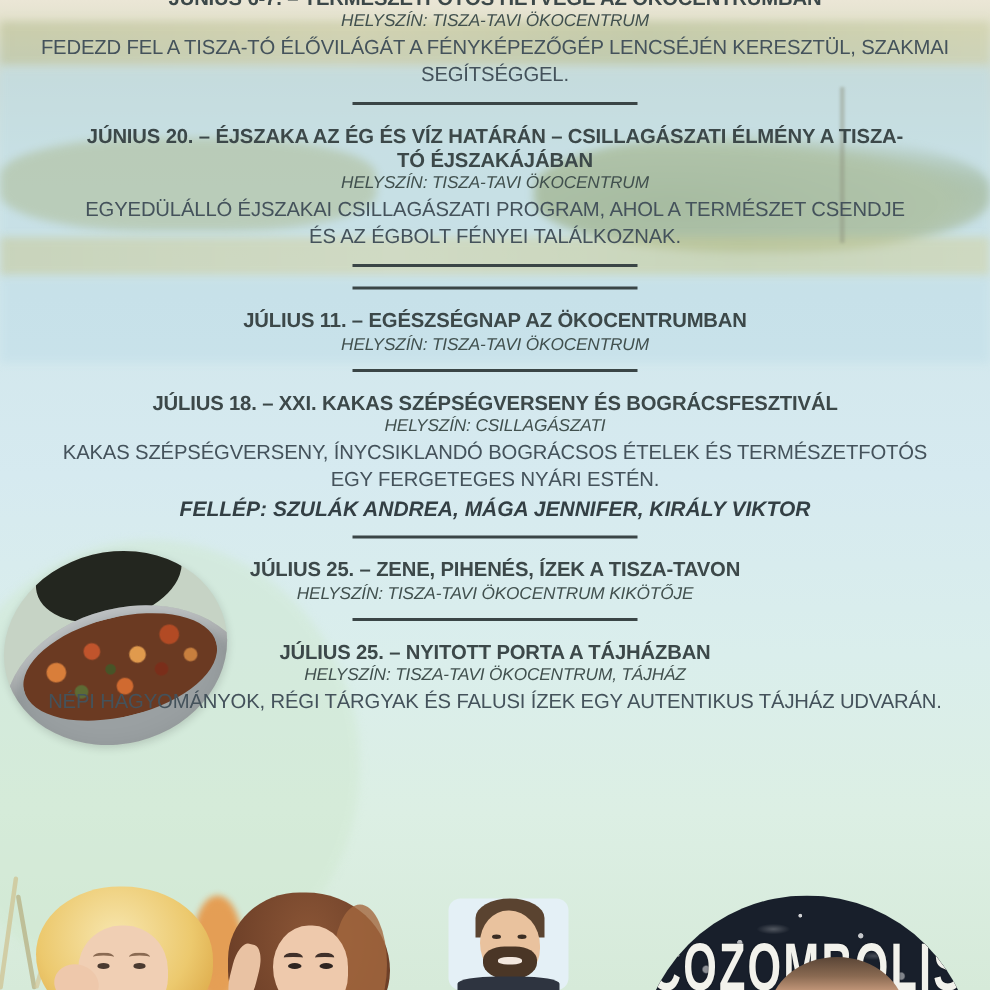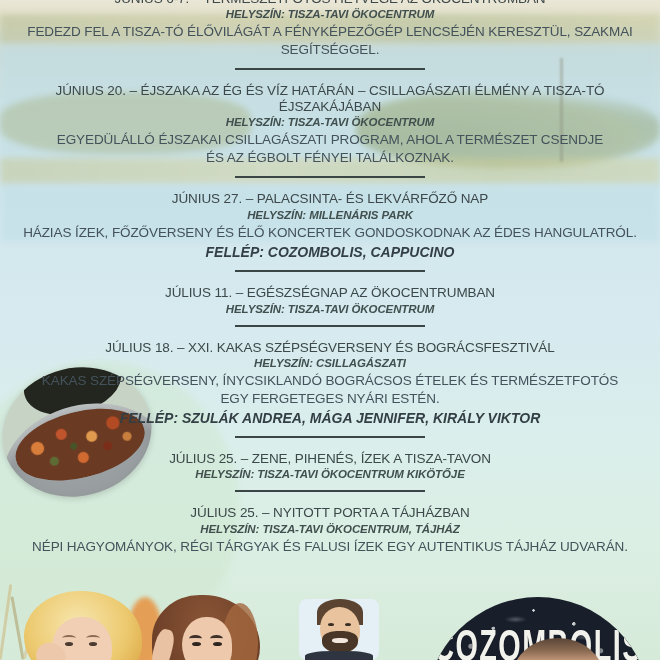--- a/index.html
+++ b/index.html
@@ -15,22 +15,22 @@
   .wash.right-trees{top:90px;right:0;width:46%;height:78px;opacity:.5;border-radius:45%;
     background:radial-gradient(ellipse at 30% 60%,#87985f,#9aa870 60%,transparent 75%),radial-gradient(ellipse at 75% 50%,#7e9158,transparent 70%);}
   .wash.shore-band{top:158px;left:0;width:100%;height:26px;opacity:.55;
     background:linear-gradient(90deg,#c2c697,#d0d2a6 40%,#c2c894 75%,#cdd0a2);}
   .wash.water-low{top:184px;left:0;width:100%;height:58px;opacity:.4;background:#b9dae6;}
   .wash.mint-left{top:360px;left:-40px;width:280px;height:300px;opacity:.5;border-radius:50%;background:#cfe8cf;}
   .wash.pole{top:58px;left:560px;width:3px;height:104px;opacity:.45;background:#8a8d7a;filter:blur(1px);}
   .grass{position:absolute;width:3px;border-radius:2px;opacity:.7;}
   
   .content{position:absolute;top:-9px;left:0;width:100%;z-index:2;text-align:center;}
-  .title{font-size:13.5px;font-weight:400;color:#3c4849;letter-spacing:-.1px;line-height:1.14;max-width:580px;margin:0 auto 2px;}
-  .venue{font-size:11.5px;font-style:italic;color:#41504e;letter-spacing:-.1px;margin:0 auto 3px;max-width:600px;font-weight:bold;}
+  .title{font-size:13.5px;font-weight:700;color:#3c4849;letter-spacing:-.1px;line-height:1.14;max-width:580px;margin:0 auto 2px;}
+  .venue{font-size:11.5px;font-style:italic;color:#41504e;letter-spacing:-.1px;margin:0 auto 3px;max-width:600px;}
   .desc{font-size:13.5px;color:#44525b;line-height:1.3;letter-spacing:-.1px;max-width:614px;margin:0 auto;}
   .lineup{font-size:14px;font-weight:700;font-style:italic;color:#333f44;margin:3px auto 0;max-width:600px;}
   .divider{width:190px;height:2px;background:#3a4546;margin:10px auto 13px;}
   
   .cauldron{position:absolute;left:2px;top:368px;width:150px;height:128px;border-radius:50%;overflow:hidden;
     transform:rotate(-14deg);background:#c6d3c5;z-index:1;box-shadow:0 2px 6px rgba(0,0,0,.15);}
   .cauldron .dark-top{position:absolute;top:-12%;left:22%;width:66%;height:48%;border-radius:50%;background:#23261f;}
   .cauldron .pot{position:absolute;bottom:-28%;left:-6%;width:112%;height:98%;border-radius:50%;background:#9aa0a2;
     box-shadow:inset 0 -20px 22px rgba(55,55,55,.65),inset 0 6px 8px rgba(255,255,255,.4);}
   .cauldron .stew{position:absolute;bottom:14%;left:6%;width:88%;height:52%;border-radius:50%;background:#6b3a22;
@@ -163,26 +163,20 @@
     </div>
     <div class="divider"></div>
 
     <div class="event">
       <div class="title" style="max-width:560px;">JÚNIUS 20. – ÉJSZAKA AZ ÉG ÉS VÍZ HATÁRÁN – CSILLAGÁSZATI ÉLMÉNY A TISZA-TÓ ÉJSZAKÁJÁBAN</div>
       <div class="venue">HELYSZÍN: TISZA-TAVI ÖKOCENTRUM</div>
       <div class="desc" style="max-width:560px;">EGYEDÜLÁLLÓ ÉJSZAKAI CSILLAGÁSZATI PROGRAM, AHOL A TERMÉSZET CSENDJE ÉS AZ ÉGBOLT FÉNYEI TALÁLKOZNAK.</div>
     </div>
     <div class="divider"></div>
 
-    <div class="event">
-      <div class="title">JÚNIUS 27. – PALACSINTA- ÉS LEKVÁRFŐZŐ NAP</div>
-      <div class="venue">HELYSZÍN: MILLENÁRIS PARK</div>
-      <div class="desc">HÁZIAS ÍZEK, FŐZŐVERSENY ÉS ÉLŐ KONCERTEK GONDOSKODNAK AZ ÉDES HANGULATRÓL.</div>
-      <div class="lineup">FELLÉP: COZOMBOLIS, CAPPUCINO</div>
-    </div>
     <div class="divider"></div>
 
     <div class="event">
       <div class="title">JÚLIUS 11. – EGÉSZSÉGNAP AZ ÖKOCENTRUMBAN</div>
       <div class="venue">HELYSZÍN: TISZA-TAVI ÖKOCENTRUM</div>
     </div>
     <div class="divider"></div>
 
     <div class="event">
       <div class="title">JÚLIUS 18. – XXI. KAKAS SZÉPSÉGVERSENY ÉS BOGRÁCSFESZTIVÁL</div>

